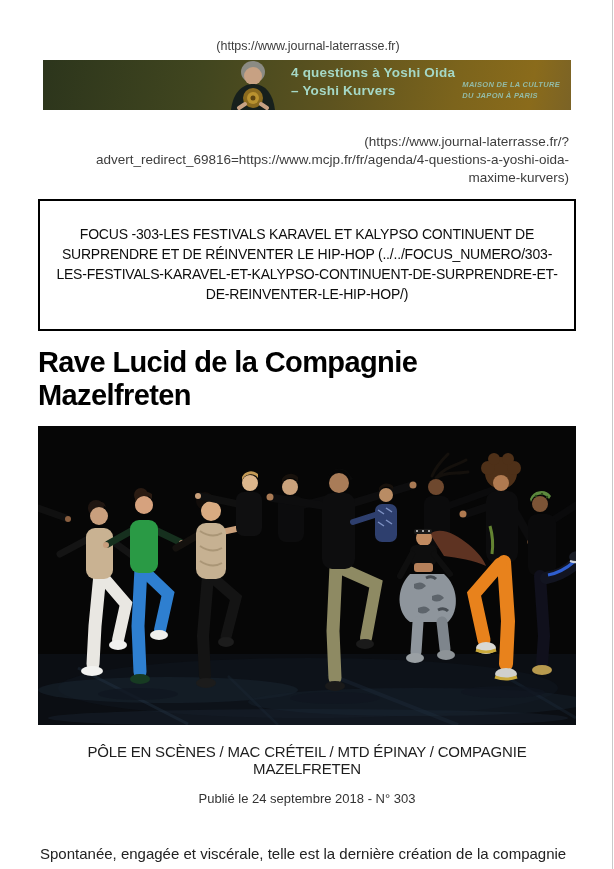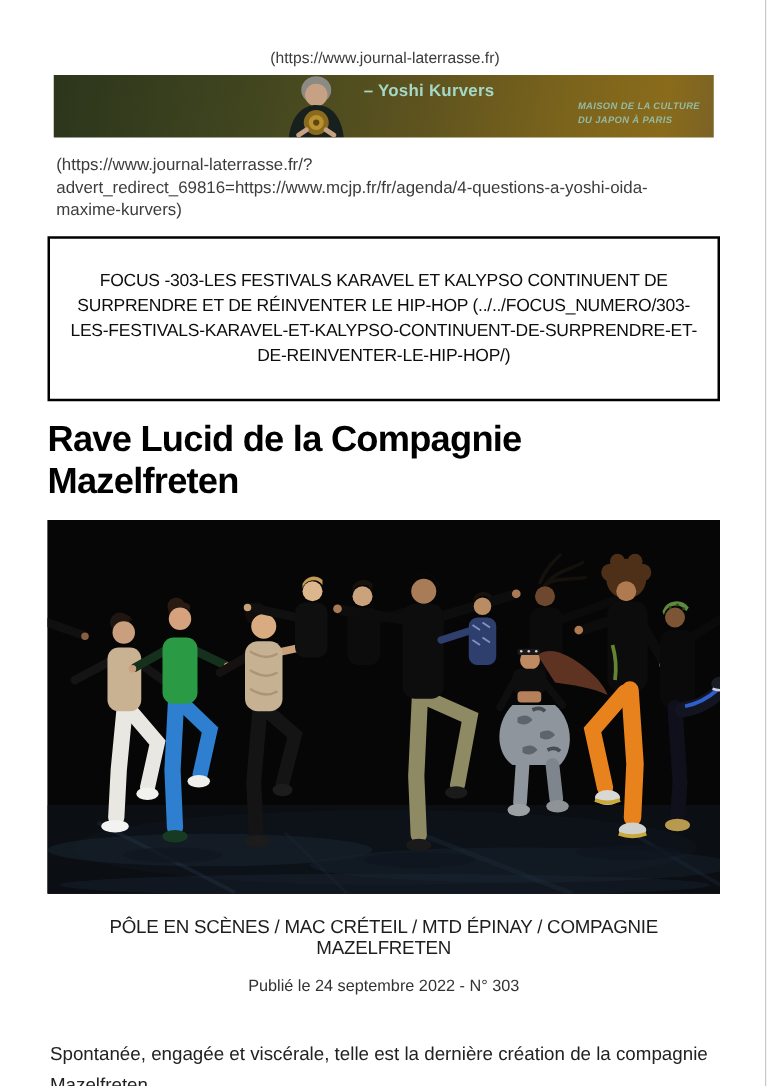--- a/index.html
+++ b/index.html
@@ -21,21 +21,21 @@
     overflow:hidden;cursor:pointer;
   }
   .banner-dates{position:absolute;left:10px;bottom:6px;font-size:8px;font-weight:bold;
     color:#9cc28f;line-height:1.4;letter-spacing:.2px;}
   .banner-man{position:absolute;left:170px;top:0;}
   .banner-title{position:absolute;left:248px;top:4px;font-size:13.5px;font-weight:bold;
     color:#a5d8c6;line-height:1.3;letter-spacing:.2px;}
   .banner-venue{position:absolute;right:11px;bottom:8px;font-size:7.5px;font-weight:bold;
     color:#93bba6;line-height:1.45;letter-spacing:.3px;text-align:left;font-style:italic;}
 
-  .redirect-link{max-width:524px;margin:13px auto 0 auto;text-align:left;
+  .redirect-link{max-width:524px;margin:23px auto 0 auto;text-align:right;
     font-size:13.5px;color:#3d3d3d;line-height:1.32;overflow-wrap:break-word;}
 
   .focus-box{width:510px;margin:13px auto 0 auto;border:2px solid #000;
     padding:24px 12px;text-align:center;font-size:14px;color:#0d0d0d;
     letter-spacing:-0.2px;line-height:1.42;overflow-wrap:break-word;}
 
   .article-title{width:538px;margin:15px auto 0 auto;font-size:29px;font-weight:bold;
     letter-spacing:-0.6px;color:#000;line-height:1.15;}
 
   .photo-wrap{width:538px;height:299px;margin:13px auto 0 auto;background:#060606;}
@@ -59,20 +59,21 @@
   <svg class="banner-man" width="78" height="50" viewBox="0 0 78 50">
     <ellipse cx="40" cy="12" rx="12" ry="11" fill="#8b8b84"></ellipse>
     <ellipse cx="40" cy="16" rx="9" ry="9" fill="#c7a183"></ellipse>
     <path d="M18 50 C20 32 30 24 40 24 C52 24 60 33 62 50 Z" fill="#17201c"></path>
     <circle cx="40" cy="38" r="10" fill="#8a6a1e"></circle>
     <circle cx="40" cy="38" r="6" fill="#b9922f"></circle>
     <circle cx="40" cy="38" r="2.5" fill="#5d4410"></circle>
     <path d="M32 44 L26 48 M48 44 L54 48" stroke="#c7a183" stroke-width="4" stroke-linecap="round"></path>
   </svg>
   <div class="banner-title">
+    <div>4 questions à Yoshi Oida</div>
     <div>– Yoshi Kurvers</div>
   </div>
   <div class="banner-venue">
     <div>MAISON DE LA CULTURE</div>
     <div>DU JAPON À PARIS</div>
   </div>
 </div>
 
 <div class="redirect-link">(https://www.journal-laterrasse.fr/?advert_redirect_69816=https://www.mcjp.fr/fr/agenda/4-questions-a-yoshi-oida-maxime-kurvers)</div>
 
@@ -243,15 +244,15 @@
   </g>
 
   <ellipse cx="100" cy="268" rx="40" ry="6" fill="#0f1520" opacity="0.7"></ellipse>
   <ellipse cx="297" cy="272" rx="45" ry="6" fill="#0f1520" opacity="0.7"></ellipse>
   <ellipse cx="465" cy="266" rx="42" ry="6" fill="#0f1520" opacity="0.7"></ellipse>
 </svg>
 </div>
 
 <div class="venues-line">PÔLE EN SCÈNES / MAC CRÉTEIL / MTD ÉPINAY / COMPAGNIE MAZELFRETEN</div>
 
-<div class="published-line">Publié le 24 septembre 2022 - N° 303</div>
+<div class="published-line">Publié le 24 septembre 2018 - N° 303</div>
 
 <p class="lead">Spontanée, engagée et viscérale, telle est la dernière création de la compagnie Mazelfreten.</p>
 
 </body></html>

